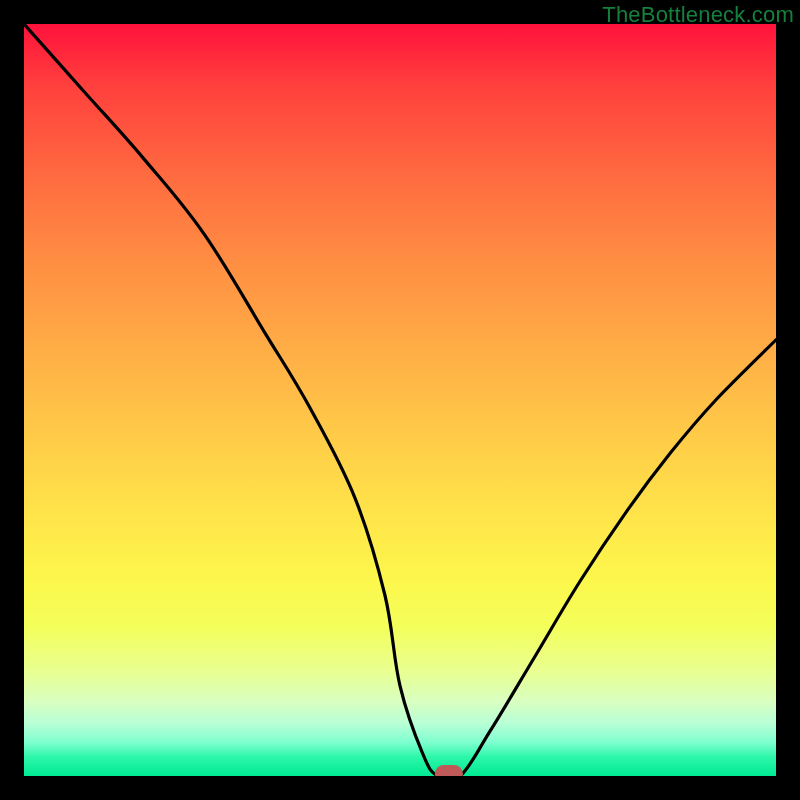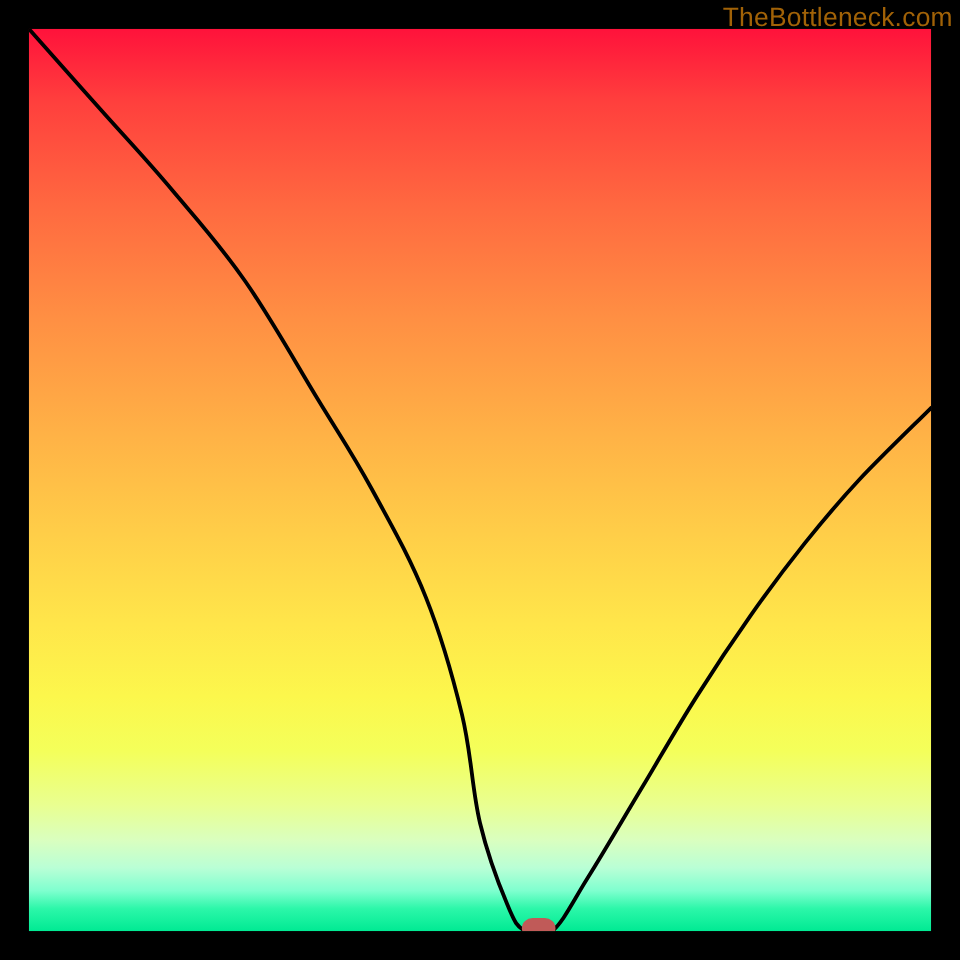--- a/index.html
+++ b/index.html
@@ -52,21 +52,21 @@
   svg.overlay {
     position: absolute;
     inset: 0;
     width: 100%;
     height: 100%;
   }
   .watermark {
     position: absolute;
     top: 2px;
     right: 6px;
-    color: #a16207;
+    color: #15803d;
     font-size: 22px;
     letter-spacing: 0.2px;
     font-weight: 400;
   }
 </style>
 </head>
 <body>
 
 <div class="frame">
   <div class="plot">

